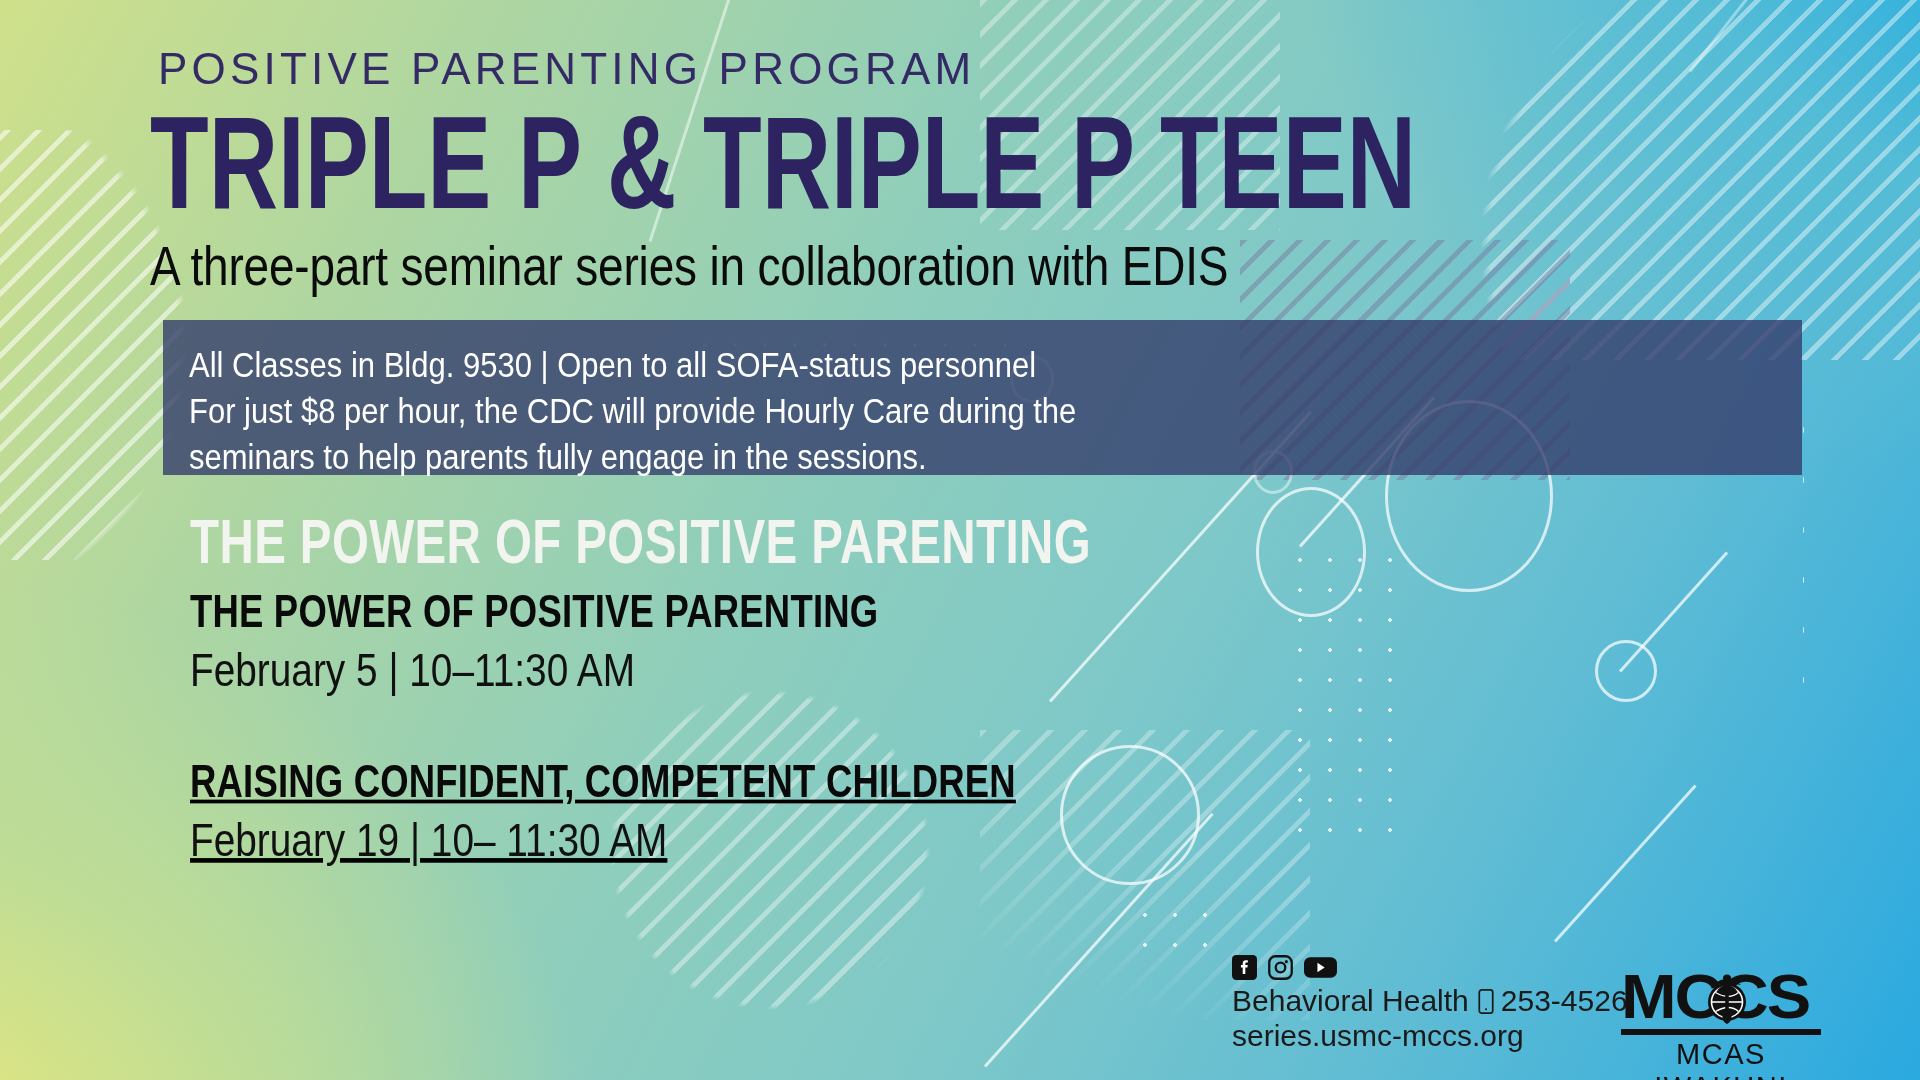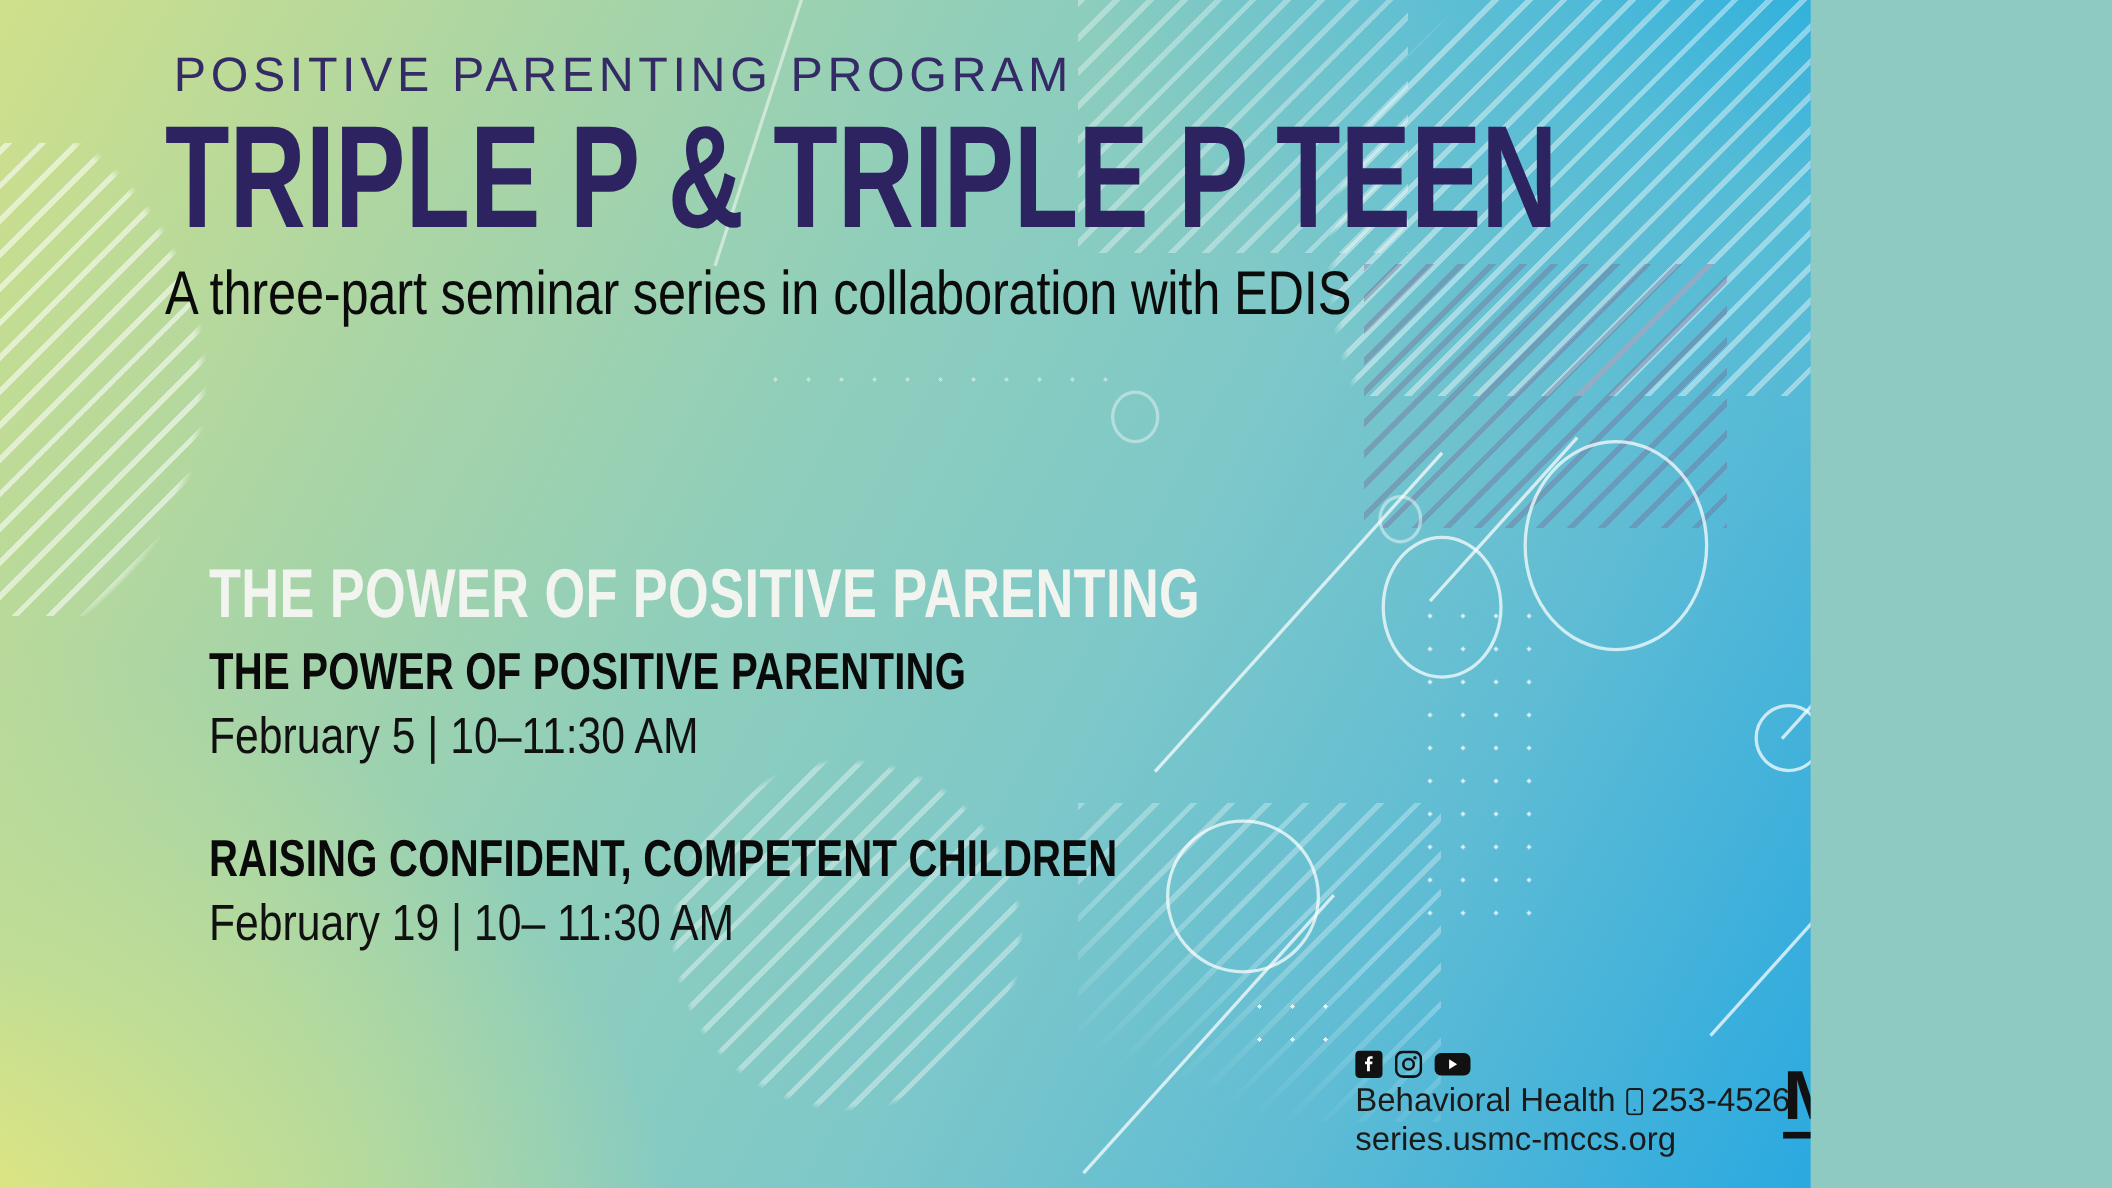--- a/index.html
+++ b/index.html
@@ -6,21 +6,21 @@
   html, body { width:1920px; height:1080px; overflow:hidden; }
   body {
     font-family: "Liberation Sans", sans-serif;
     position:relative;
     background:#8ec9c2;
   }
 
   
   #flyer {
     position:absolute; inset:0;
-    width:1646px; height:1080px;
+    width:1920px; height:1080px;
     overflow:hidden;
     background:
       radial-gradient(ellipse 1500px 1100px at 112% -12%, #19a5dd 0%, #2fb0dd 16%, #55bcd6 32%, rgba(120,200,205,0) 58%),
       radial-gradient(ellipse 1250px 1000px at -8% 108%, #e9e77f 0%, #dbe484 14%, #bfdd95 32%, rgba(170,215,170,0) 60%),
       linear-gradient(118deg, #cfe08a 0%, #abd5a4 22%, #8fcebb 42%, #7ec8c9 60%, #5fbcd4 78%, #2aa9e0 100%);
   }
 
   .layer { position:absolute; inset:0; pointer-events:none; }
 
   
@@ -118,21 +118,21 @@
     font-size:38px; font-weight:bold; color:#0a0a0a;
     white-space:nowrap; letter-spacing:.2px;
     transform:scaleY(1.24) scaleX(.96); transform-origin:left top;
   }
   .session .s-date {
     font-size:40px; color:#111; white-space:nowrap;
     margin-top:16px; font-weight:400;
     transform:scaleY(1.16) scaleX(.97); transform-origin:left top;
   }
   .s1 { top:585px; }
-  .s2 { top:755px; }
+  .s2 { top:755px;text-decoration:underline; }
   .s3 { top:925px; }
 
   
   .contact { position:absolute; left:1232px; top:955px; }
   .social { display:flex; gap:11px; align-items:center; margin-bottom:4px; }
   .social svg { display:block; }
   .contact .line {
     font-size:30px; color:#1a1a1a; white-space:nowrap;
     line-height:1.16; display:flex; align-items:center; gap:4px;
     font-weight:400;
@@ -189,20 +189,25 @@
     <div class="dotcol" style="left:1790px; top:405px; width:14px; height:300px;"></div>
     <div class="dotgrid" style="left:690px;  top:330px; width:320px; height:22px; opacity:.55;"></div>
   </div>
 
   <div id="content">
 
     <div class="eyebrow">POSITIVE PARENTING PROGRAM</div>
     <div class="title">TRIPLE P &amp; TRIPLE P TEEN</div>
     <div class="subtitle">A three-part seminar series in collaboration with EDIS</div>
 
+    <div class="infobox">
+      <p>All Classes in Bldg. 9530 | Open to all SOFA-status personnel</p>
+      <p>For just $8 per hour, the CDC will provide Hourly Care during the</p>
+      <p>seminars to help parents fully engage in the sessions.</p>
+    </div>
 
     <div class="sectionhead">THE POWER OF POSITIVE PARENTING</div>
 
     <div class="session s1">
       <div class="s-title">THE POWER OF POSITIVE PARENTING</div>
       <div class="s-date">February 5 | 10–11:30 AM</div>
     </div>
     <div class="session s2">
       <div class="s-title">RAISING CONFIDENT, COMPETENT CHILDREN</div>
       <div class="s-date">February 19 | 10– 11:30 AM</div>

